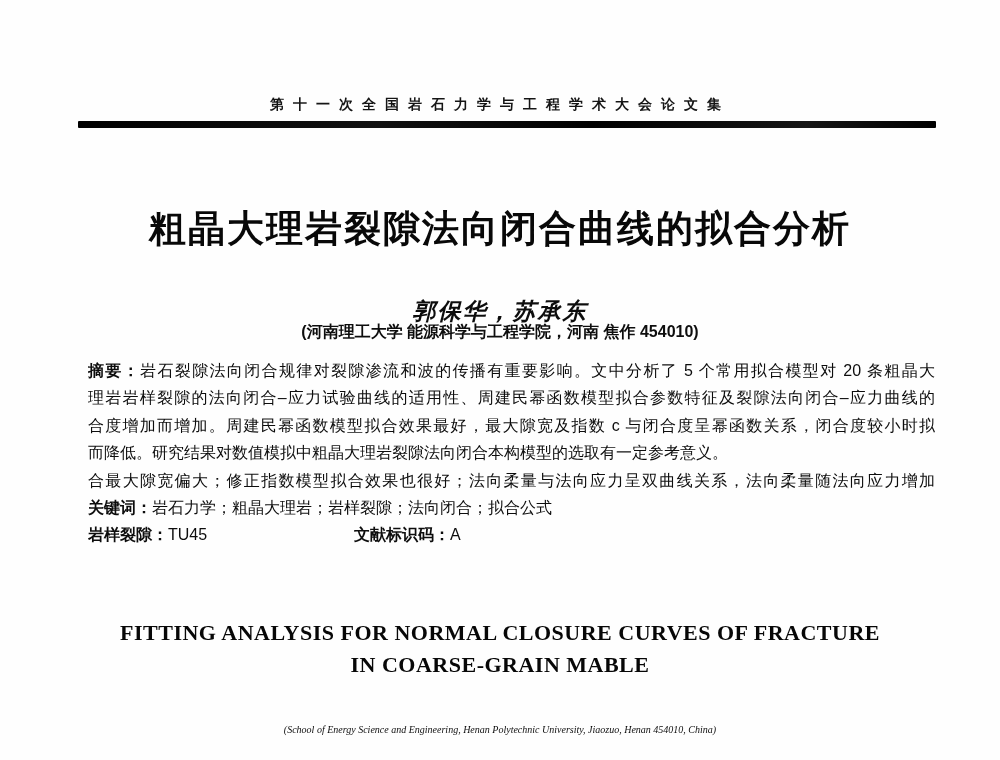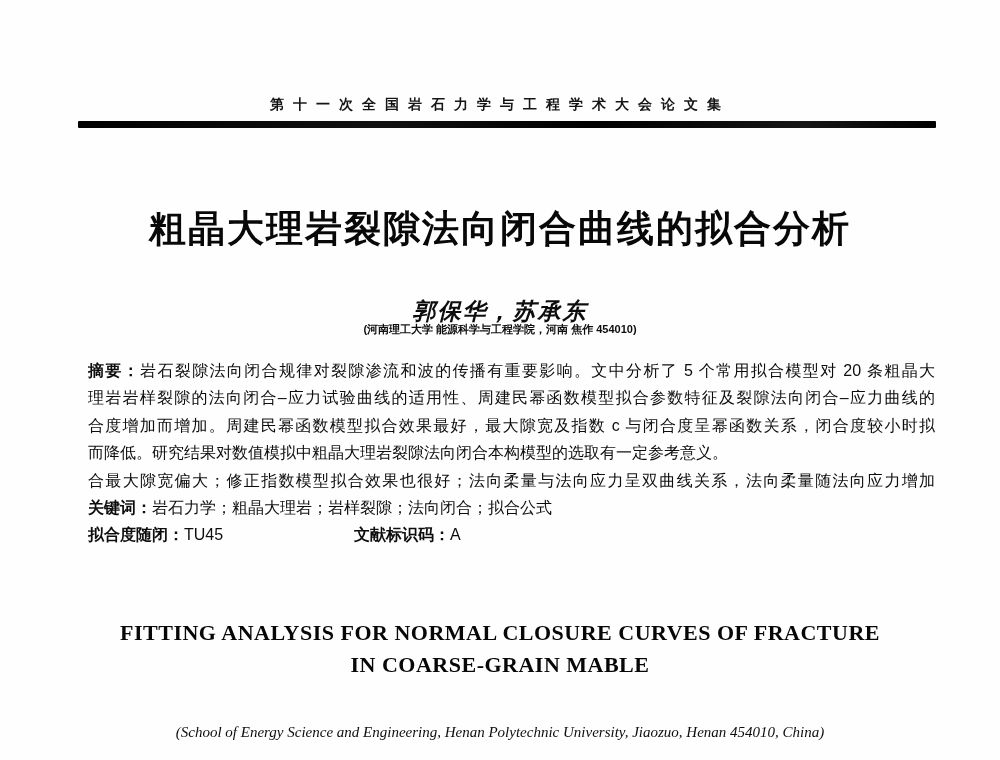--- a/index.html
+++ b/index.html
@@ -42,21 +42,21 @@
   }
   .authors-cn {
     top: 296px;
     font-size: 23px;
     font-style: italic;
     font-weight: 600;
     letter-spacing: 2px;
   }
   .affil-cn {
     top: 322px;
-    font-size: 11px;
+    font-size: 16px;
     font-weight: bold;
   }
 
   .abstract-block {
     position: absolute;
     left: 88px;
     top: 357px;
     width: 847px;
     font-size: 16px;
   }
@@ -81,21 +81,21 @@
   }
   .authors-en {
     top: 701px;
     font-family: "Liberation Serif", serif;
     font-size: 17px;
   }
   .affil-en {
     top: 724px;
     font-family: "Liberation Serif", serif;
     font-style: italic;
-    font-size: 15px;
+    font-size: 10px;
   }
 </style>
 </head>
 <body>
 
 <div class="page">
 
   <div class="centered conf-header">第十一次全国岩石力学与工程学术大会论文集</div>
   <div class="head-rule"></div>
 
@@ -106,21 +106,21 @@
   <div class="abstract-block">
     <div class="abs-line just"><span class="b">摘要：</span><span>岩石裂隙法向闭合规律对裂隙渗流和波的传播有重要影响。文中分析了 5 个常用拟合模型对 20 条粗晶大</span></div>
     <div class="abs-line just">理岩岩样裂隙的法向闭合–应力试验曲线的适用性、周建民幂函数模型拟合参数特征及裂隙法向闭合–应力曲线的</div>
     <div class="abs-line just">合度增加而增加。周建民幂函数模型拟合效果最好，最大隙宽及指数 c 与闭合度呈幂函数关系，闭合度较小时拟</div>
     <div class="abs-line">而降低。研究结果对数值模拟中粗晶大理岩裂隙法向闭合本构模型的选取有一定参考意义。</div>
     <div class="abs-line just">合最大隙宽偏大；修正指数模型拟合效果也很好；法向柔量与法向应力呈双曲线关系，法向柔量随法向应力增加</div>
 
     <div class="abs-line"><span class="b">关键词：</span><span>岩石力学；粗晶大理岩；岩样裂隙；法向闭合；拟合公式</span></div>
 
     <div class="abs-line">
-      <span class="clc-group"><span class="b">拟合度随闭：</span><span>TU45</span></span><span><span class="b">文献标识码：</span><span>A</span></span>
+      <span class="clc-group"><span class="b">岩样裂隙：</span><span>TU45</span></span><span><span class="b">文献标识码：</span><span>A</span></span>
     </div>
   </div>
 
   <div class="centered title-en">
     <div>FITTING ANALYSIS FOR NORMAL CLOSURE CURVES OF FRACTURE</div>
     <div>IN COARSE-GRAIN MABLE</div>
   </div>
 
   <div class="centered affil-en">(School of Energy Science and Engineering, Henan Polytechnic University, Jiaozuo, Henan 454010, China)</div>
 

